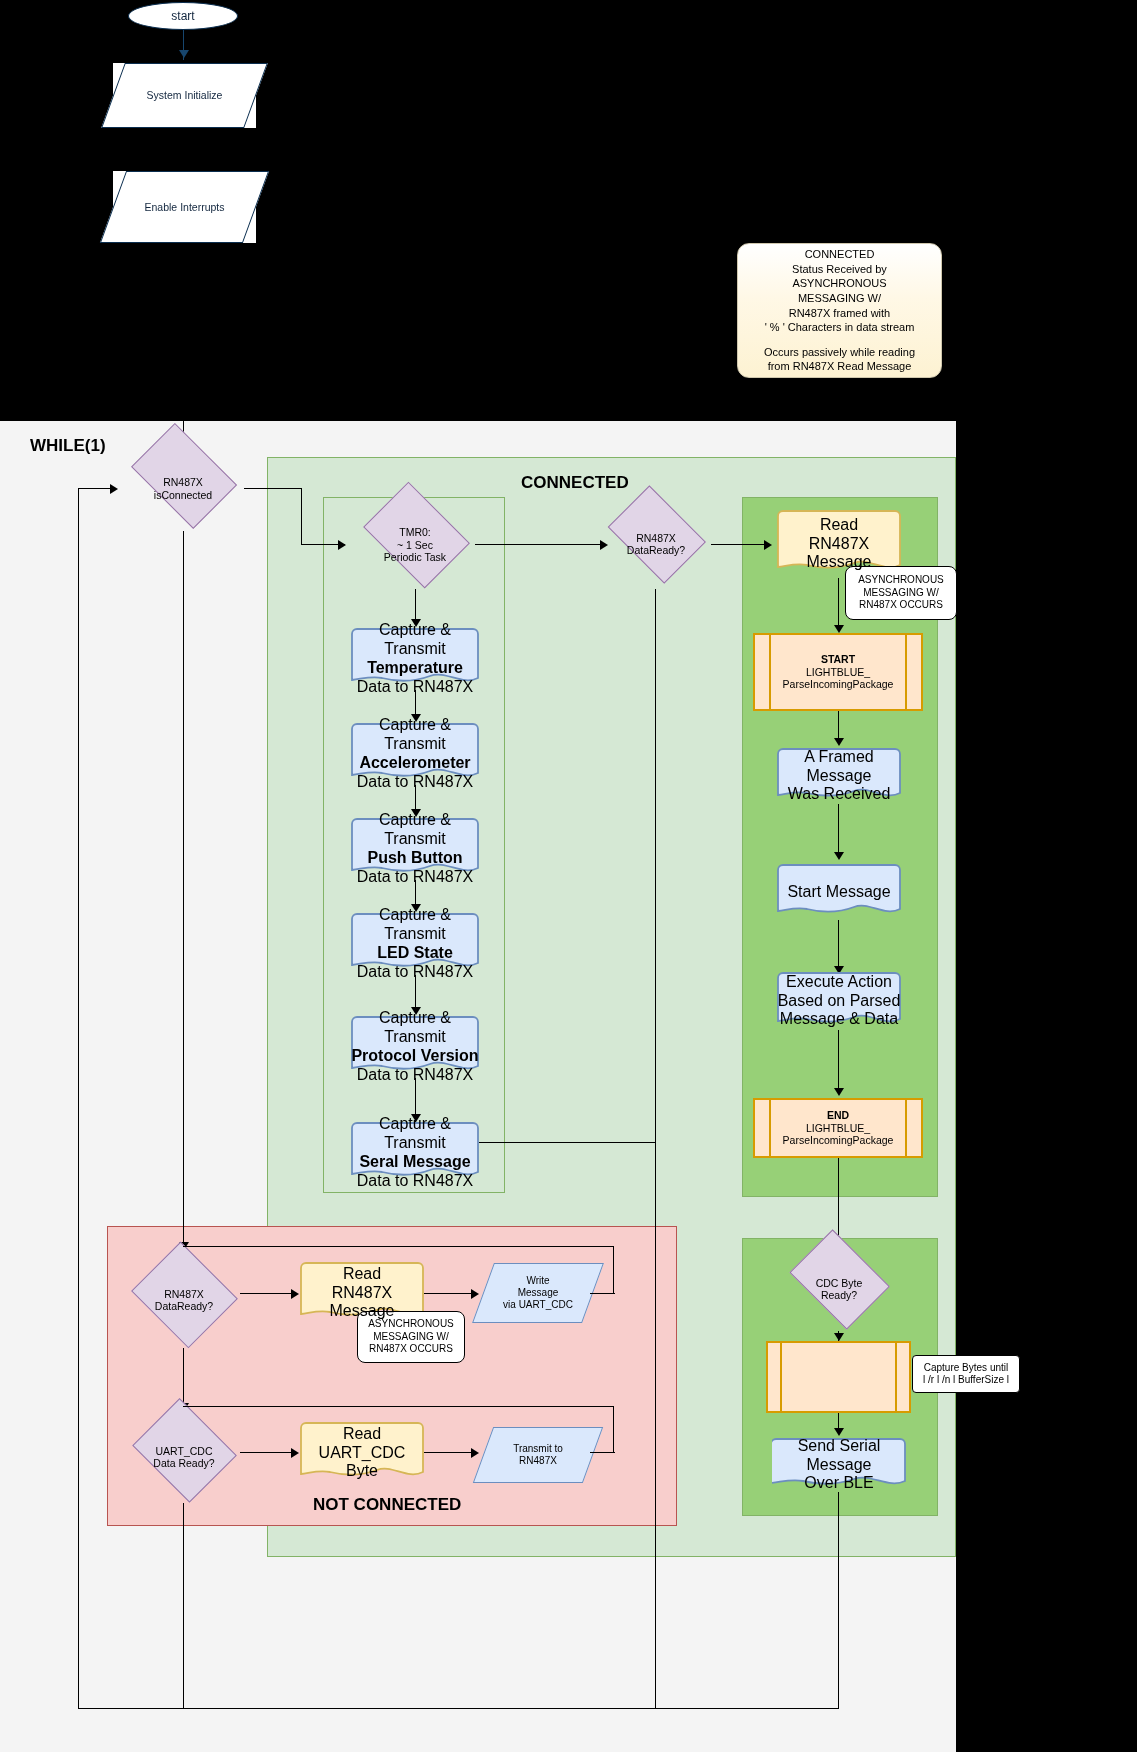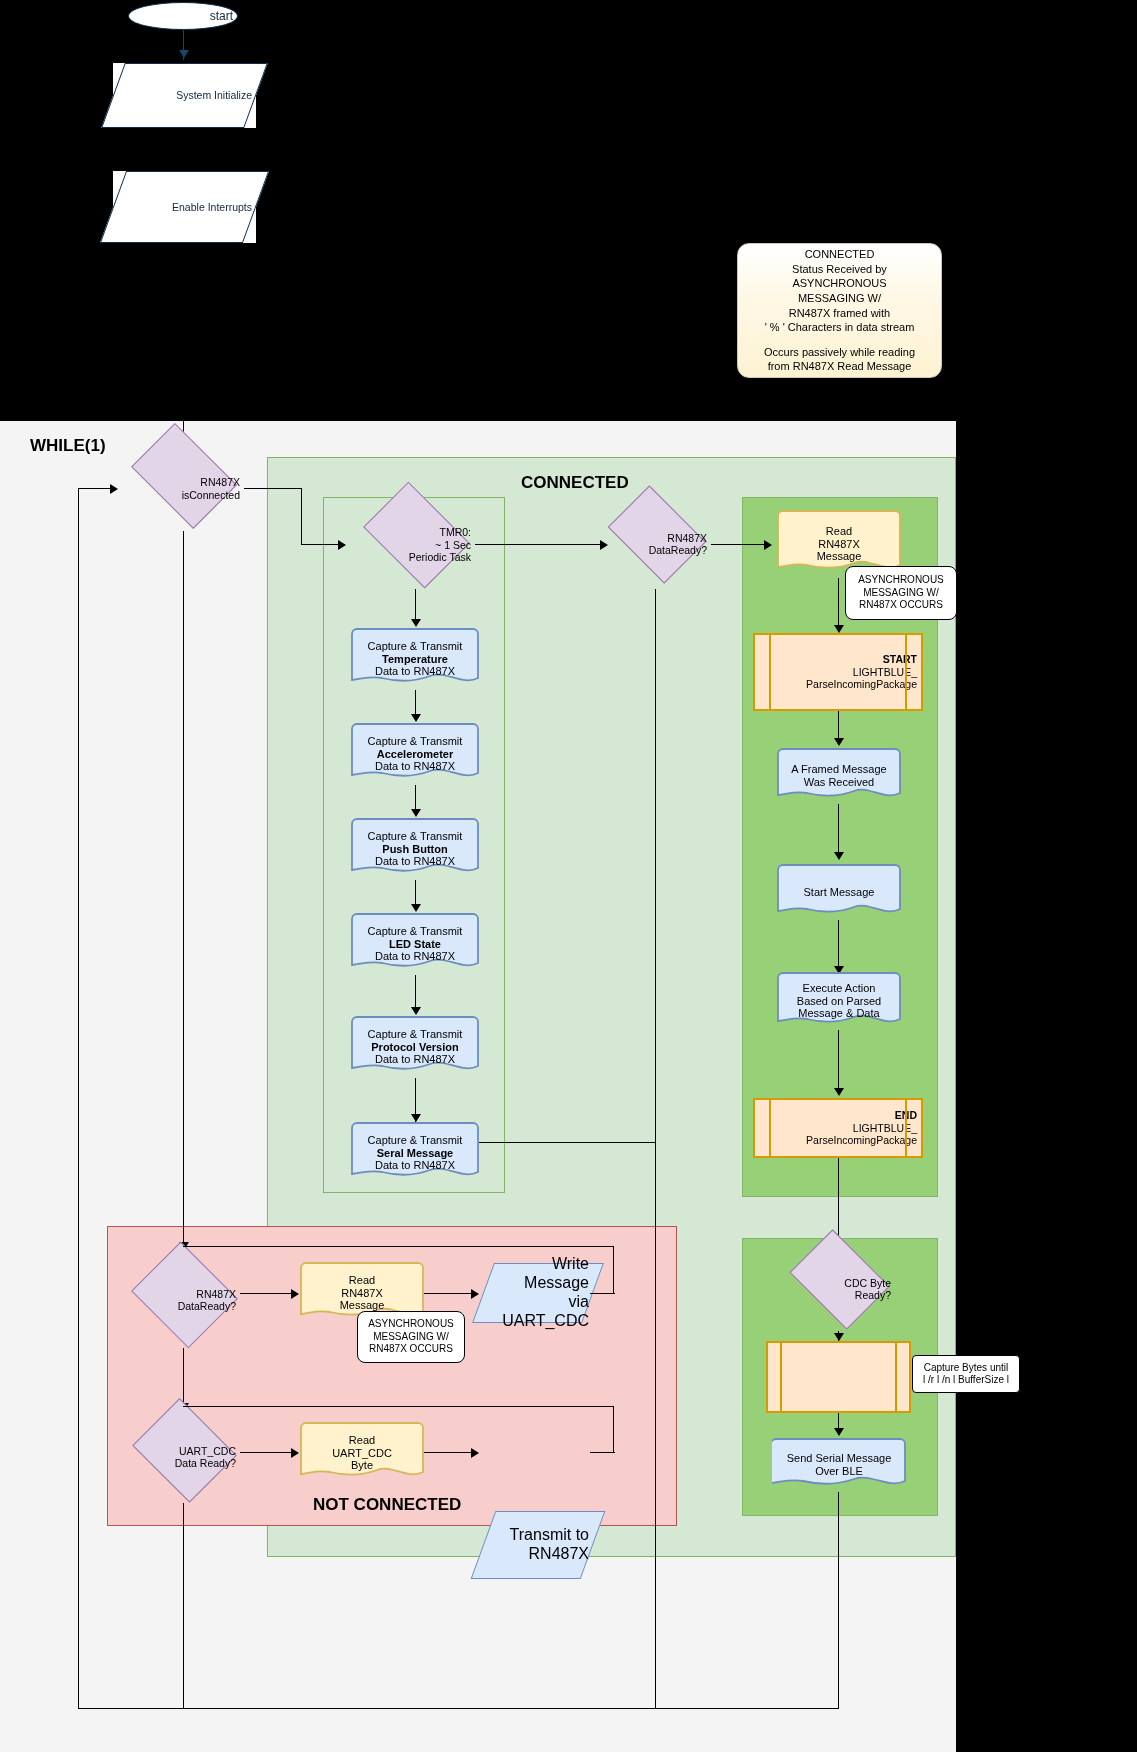--- a/index.html
+++ b/index.html
@@ -11,44 +11,44 @@
   .grp{position:absolute;box-sizing:border-box;}
   .grp-connected{background:#d5e8d4;border:1px solid #82b366;}
   .grp-inner-green{background:#d5e8d4;border:1px solid #82b366;}
   .grp-bright{background:#97d077;border:1px solid #82b366;}
   .grp-not{background:#f8cecc;border:1px solid #b85450;}
 
   .grp-title{position:absolute;font-weight:bold;font-size:17px;color:#000;white-space:nowrap;}
 
   
   .node{position:absolute;box-sizing:border-box;display:flex;align-items:center;
-        justify-content:center;text-align:right;color:#000;line-height:1.18;}
+        justify-content:center;text-align:center;color:#000;line-height:1.18;}
   .node .t{display:block;width:100%;padding:0 4px;}
   .b{font-weight:bold;margin-top:32px;}
 
   
   .terminator{border:1px solid #0b2e4f;border-radius:50%;background:#fff;font-size:12px;color:#12263e;}
 
   .para{background:#fff;font-size:10.5px;color:#12263e;}
   .para .skew{position:absolute;inset:0;background:#fff;border:1px solid #0b2e4f;
               transform:skewX(-20deg);z-index:0;}
   .para .t{position:relative;z-index:1;}
 
-  .parablue{font-size:16px;color:#000;}
+  .parablue{font-size:10px;color:#000;}
   .parablue .skew{position:absolute;inset:0;background:#dae8fc;border:1.6px solid #6c8ebf;
               transform:skewX(-20deg);z-index:0;}
   .parablue .t{position:relative;z-index:1;}
 
   .diamond{font-size:10.5px;}
   .diamond .dia{position:absolute;left:50%;top:50%;width:70.7%;height:70.7%;
                 margin-left:-35.35%;margin-top:-35.35%;
                 background:#e1d5e7;border:1.6px solid #9673a6;transform:rotate(45deg);z-index:0;}
   .diamond .t{position:relative;z-index:1;}
 
-  .doc{font-size:11px;position:absolute;}
+  .doc{font-size:16px;position:absolute;}
   .doc svg{position:absolute;inset:0;width:100%;height:100%;z-index:0;}
   .doc .t{position:relative;z-index:1;width:100%;text-align:center;}
   .doc{display:flex;align-items:center;justify-content:center;text-align:center;line-height:1.18;}
 
   .pred{font-size:10.5px;box-sizing:border-box;background:#ffe6cc;
         border:2px solid #d79b00;color:#000;}
   .pred .bar{position:absolute;top:0;bottom:0;width:2px;background:#d79b00;}
 
   .note{position:absolute;box-sizing:border-box;background:#fff;border:1px solid #000;
         border-radius:8px;font-size:10px;color:#000;display:flex;align-items:center;
@@ -440,21 +440,21 @@
     <span class="t">
       <span>Read</span><br>
       <span>UART_CDC</span><br>
       <span>Byte</span>
     </span>
   </div>
 
   <div class="ln lnh" style="left:424px;top:1452px;width:53px;"></div>
   <div class="arw arw-r" style="left:471px;top:1448px;"></div>
 
-  <div class="node parablue" style="left:483px;top:1511px;width:110px;height:68px;">
+  <div class="node parablue" style="left:483px;top:1427px;width:110px;height:56px;">
     <div class="skew"></div>
     <span class="t">
       <span>Transmit to</span><br>
       <span>RN487X</span>
     </span>
   </div>
 
   <div class="ln lnh" style="left:590px;top:1452px;width:25px;"></div>
   <div class="ln lnv" style="left:613px;top:1406px;height:47px;"></div>
   <div class="ln lnh" style="left:183px;top:1406px;width:431px;"></div>

